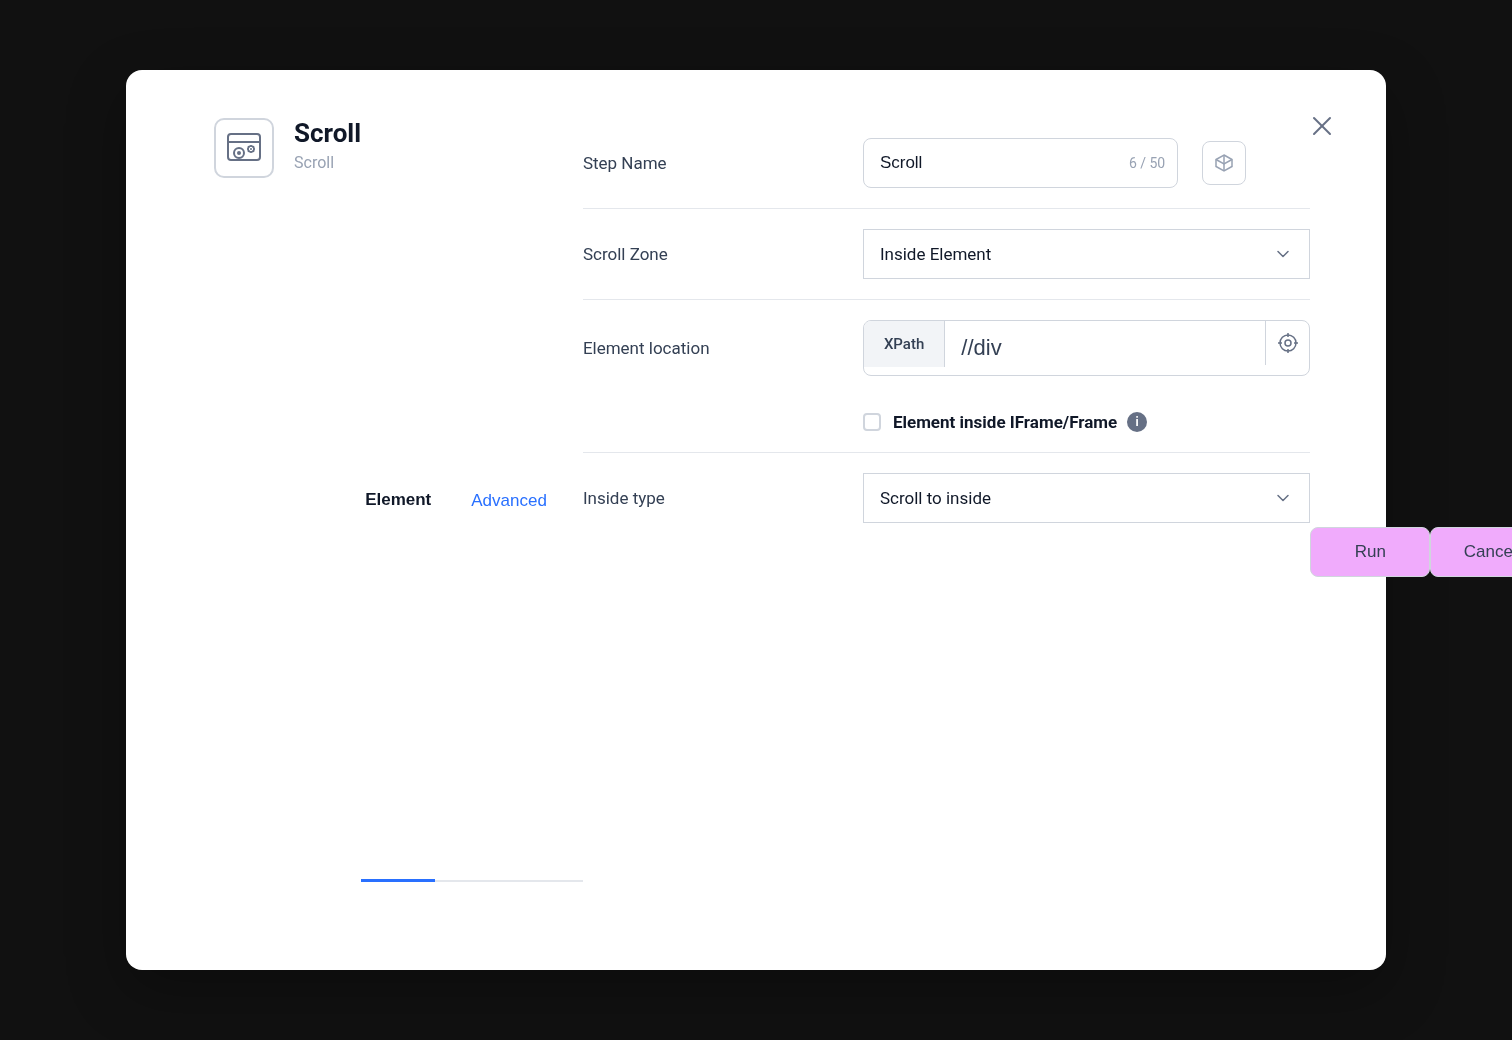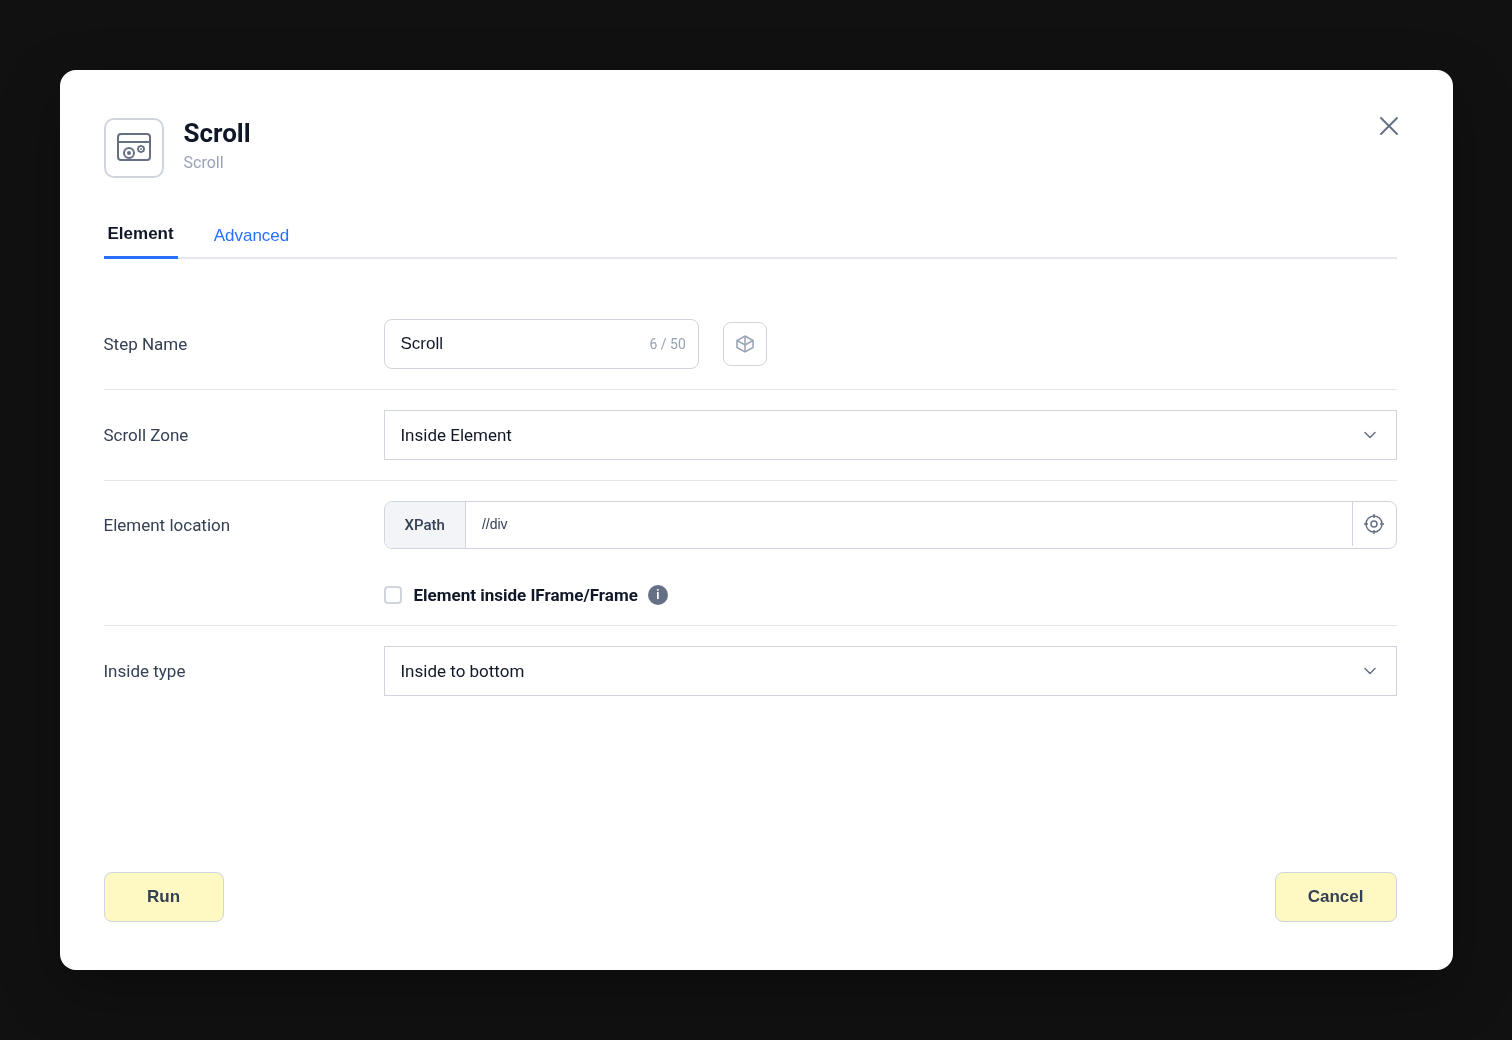--- a/index.html
+++ b/index.html
@@ -22,27 +22,27 @@
       height: 1040px;
       display: flex;
       align-items: center;
       justify-content: center;
       background: #111;
     }
 
     .dialog {
       background: #ffffff;
       border-radius: 16px;
-      width: 1393px;
+      width: 1260px;
       min-height: 900px;
-      padding: 48px 56px 48px 44px;
+      padding: 48px 56px 48px 88px;
       position: relative;
       box-shadow: 0 20px 60px rgba(0,0,0,0.3);
       display: flex;
-      flex-direction: column;
+      flex-direction: row;
     }
 
     .dialog-header {
       display: flex;
       align-items: flex-start;
       margin-bottom: 32px;
     }
 
     .dialog-icon {
       width: 60px;
@@ -233,21 +233,21 @@
       font-weight: 500;
       border-right: 1.5px solid #d0d5dd;
       white-space: nowrap;
     }
 
     .xpath-input {
       flex: 1;
       border: none;
       outline: none;
       padding: 14px 16px;
-      font-size: 14px;
+      font-size: 22px;
       color: #344054;
       background: transparent;
     }
 
     .target-icon-btn {
       width: 44px;
       height: 44px;
       display: flex;
       align-items: center;
       justify-content: center;
@@ -305,24 +305,24 @@
       align-items: center;
       justify-content: space-between;
       margin-top: 40px;
       padding-top: 24px;
     }
 
     .btn {
       padding: 14px 32px;
       border-radius: 8px;
       font-size: 17px;
-      font-weight: 700;
+      font-weight: 400;
       cursor: pointer;
       border: 1.5px solid #d0d5dd;
-      background: #fef9c3;
+      background: #f0abfc;
       color: #344054;
     }
 
     .btn-run {
       min-width: 120px;
     }
 
     .footer-right {
       display: flex;
       gap: 12px;
@@ -458,21 +458,21 @@
           <span>i</span>
         </div>
       </div>
 
       <div class="divider"></div>
 
       <div class="form-row">
         <div class="form-label">Inside type</div>
         <div class="form-control">
           <div class="select-field">
-            <span>Inside to bottom</span>
+            <span>Scroll to inside</span>
             <svg class="chevron" width="20" height="20" viewBox="0 0 20 20" fill="none">
               <path d="M5 7.5L10 12.5L15 7.5" stroke="#667085" stroke-width="1.5" stroke-linecap="round" stroke-linejoin="round"></path>
             </svg>
           </div>
         </div>
       </div>
 
     </div>
 
     <div class="dialog-footer">

